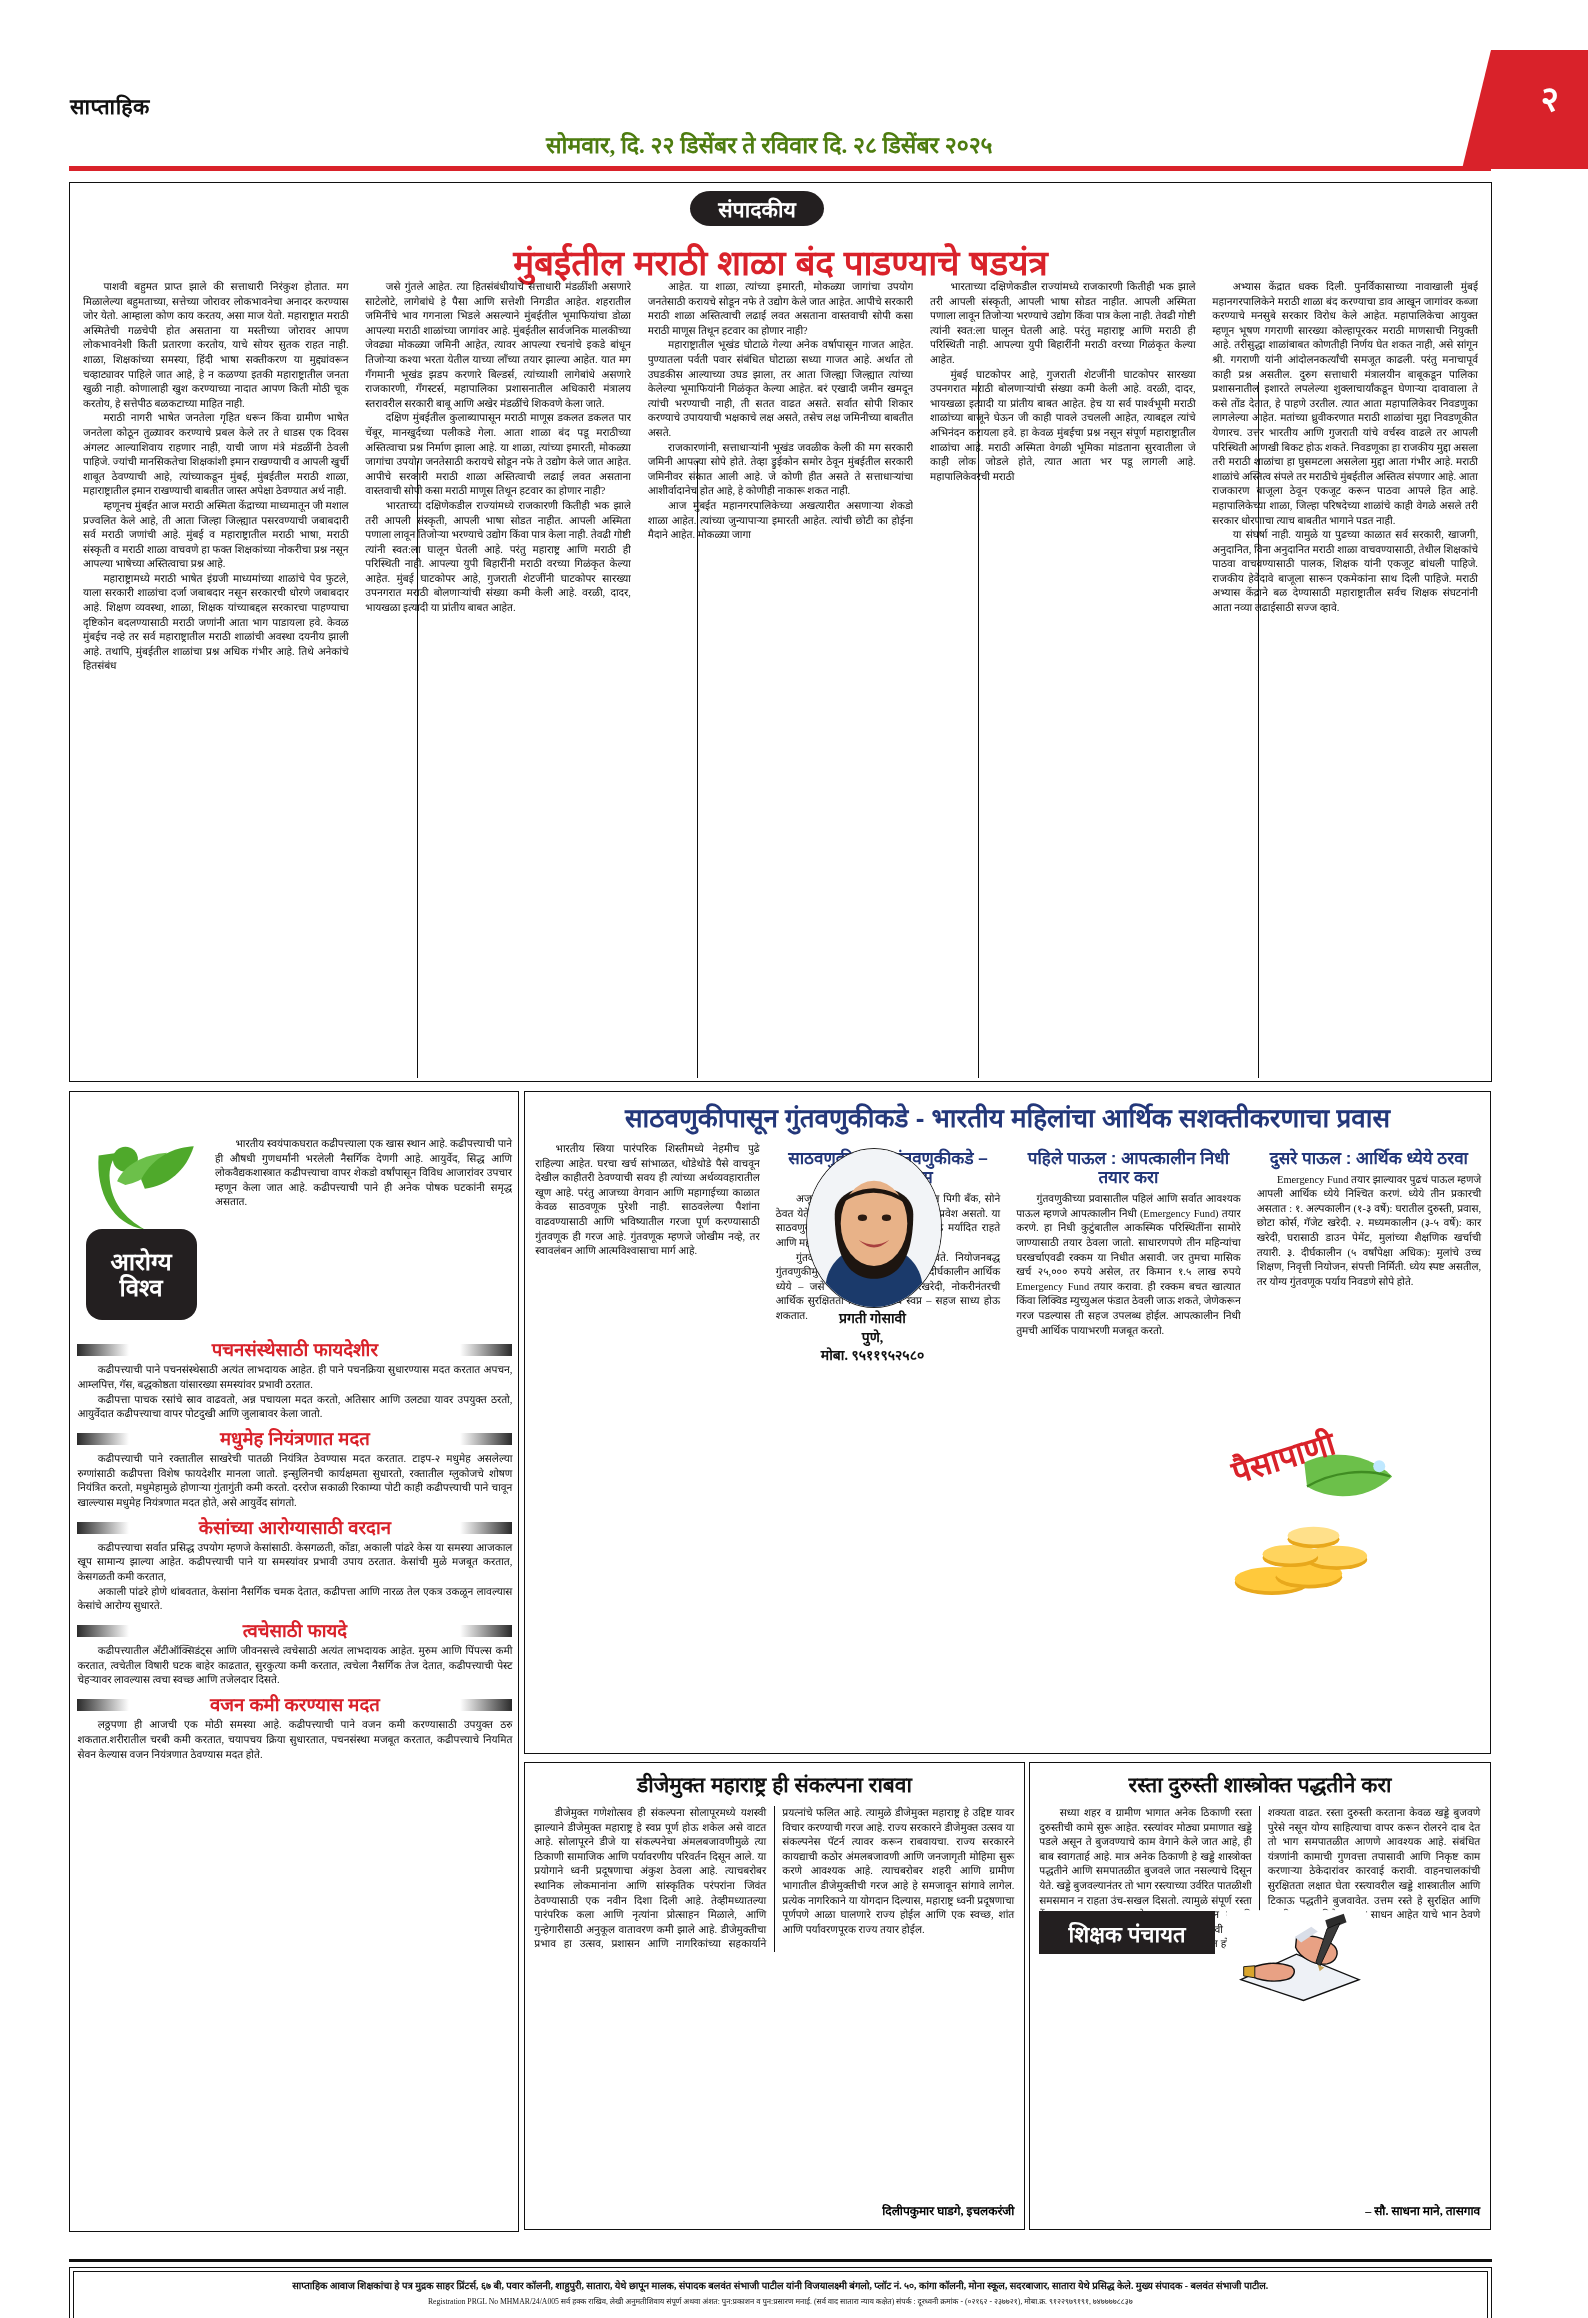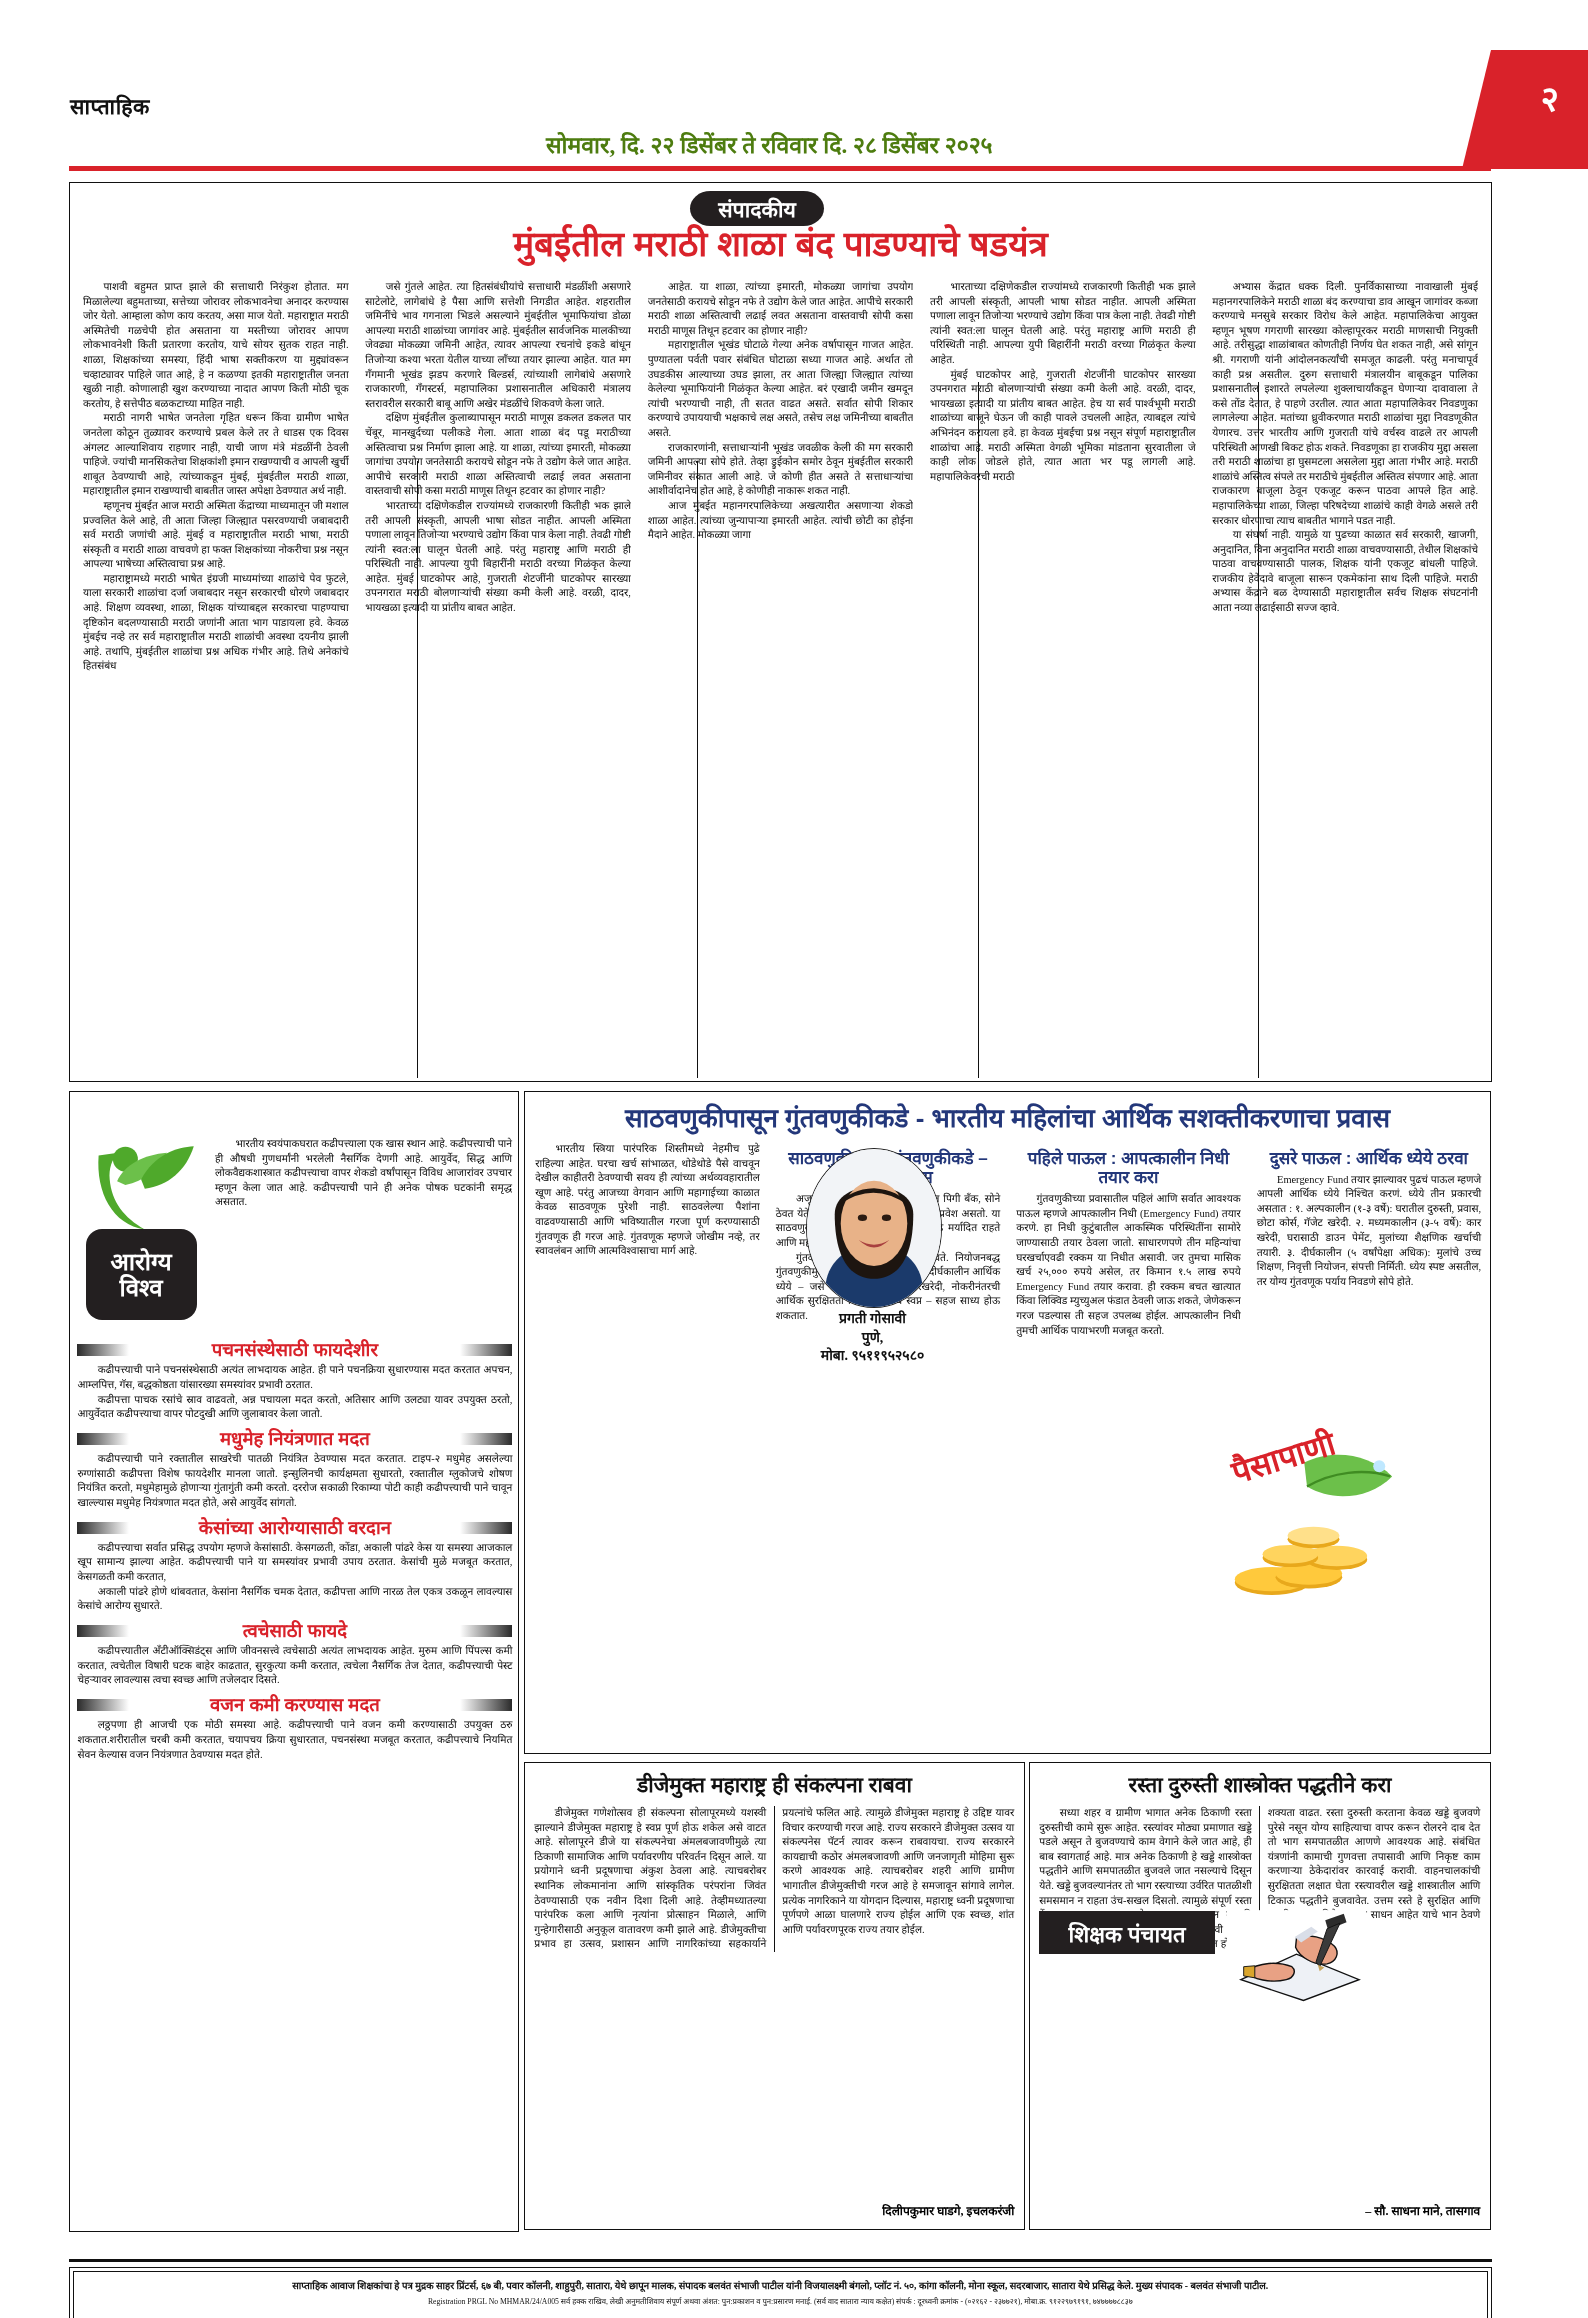--- a/index.html
+++ b/index.html
@@ -28,21 +28,21 @@
   .vrule{position:absolute;width:0.9px;background:#111;}
 
   
   #editorial{left:69px;top:182px;width:1423px;height:900px;}
   .ed-badge{
     position:absolute;left:620px;top:8.3px;width:134px;height:35px;background:#231f20;
     border-radius:20.4px/17.6px;color:#fff;font-size:21.3px;font-weight:bold;
     display:flex;align-items:center;justify-content:center;font-family:"Liberation Sans",sans-serif;
   }
   .ed-headline{
-    position:absolute;left:0;top:36px;width:1421px;text-align:center;
+    position:absolute;left:0;top:55px;width:1421px;text-align:center;
     color:#d9222a;font-size:35px;font-weight:bold;letter-spacing:0px;
     font-family:"Liberation Sans",sans-serif;
   }
   .ed-cols{position:absolute;left:13px;top:97px;width:1395px;height:784px;
     display:grid;grid-template-columns:repeat(5,1fr);column-gap:16.7px;}
   .ed-col{overflow:hidden;}
   #ed-vr1{left:347px;top:278px;height:617px;}
   #ed-vr2{left:627px;top:278px;height:617px;}
   #ed-vr3{left:908px;top:199px;height:696px;}
   #ed-vr4{left:1188px;top:199px;height:696px;}

